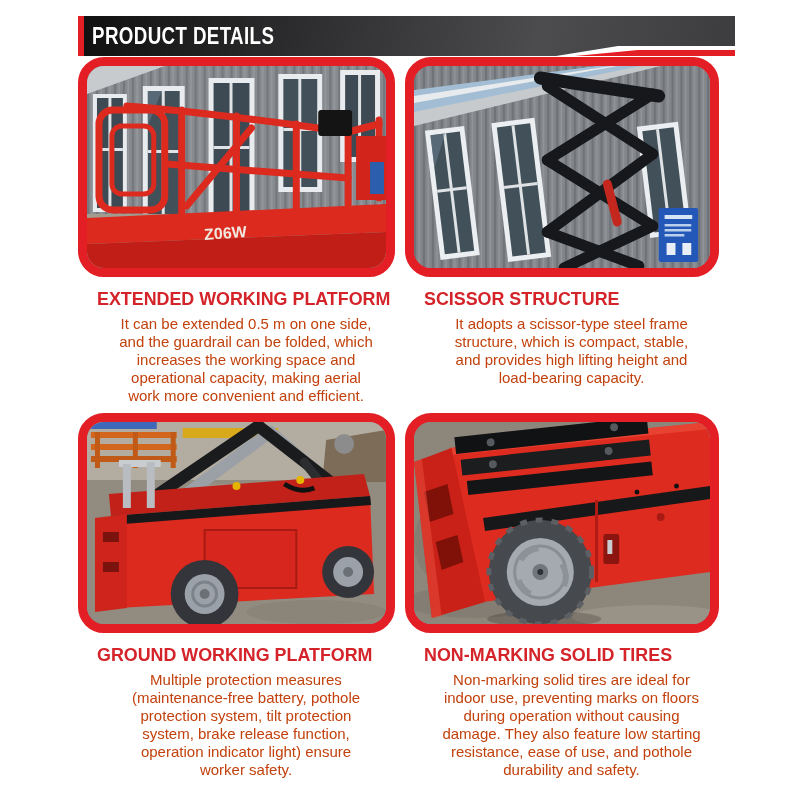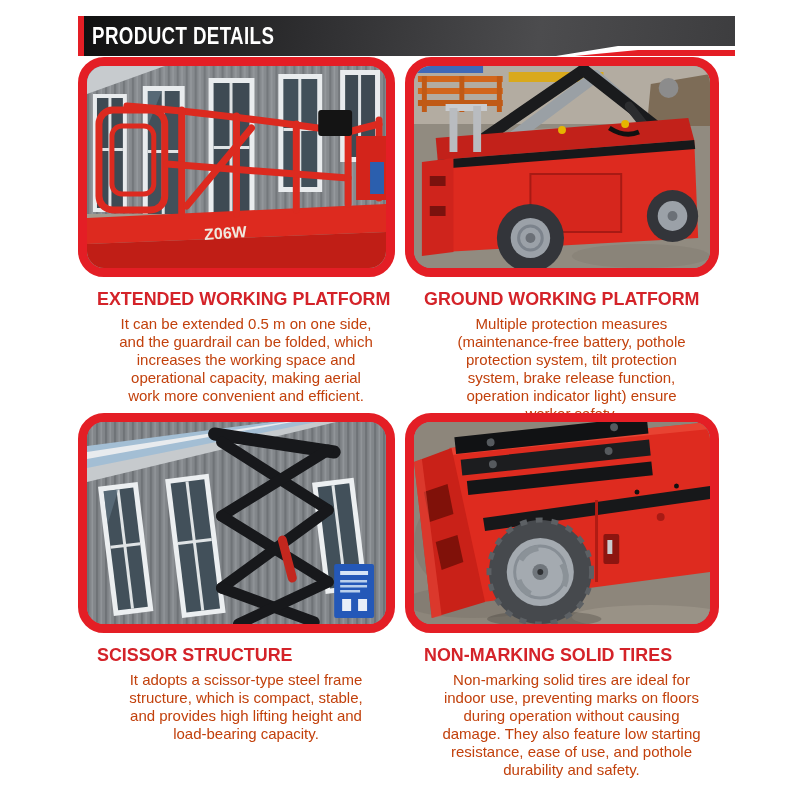--- a/index.html
+++ b/index.html
@@ -108,89 +108,20 @@
         <rect x="270" y="70" width="30" height="64" fill="#d3241b"></rect>
         <rect x="284" y="96" width="14" height="32" fill="#2b5fae"></rect>
       </svg>
     </div>
     <div class="sec-title">EXTENDED WORKING PLATFORM</div>
     <div class="sec-body">It can be extended 0.5 m on one side,
 and the guardrail can be folded, which
 increases the working space and
 operational capacity, making aerial
 work more convenient and efficient.</div>
-  </div>
-
-  <div class="cell">
-    <div class="photo-card">
-      <svg viewBox="0 0 300 202" preserveAspectRatio="none">
-        <rect width="300" height="70" fill="#b3aca1"></rect>
-        <rect x="0" y="58" width="300" height="144" fill="#918b80"></rect>
-        <ellipse cx="60" cy="120" rx="50" ry="14" fill="#6e685f" opacity=".18"></ellipse>
-        <ellipse cx="230" cy="190" rx="70" ry="12" fill="#6e685f" opacity=".2"></ellipse>
-        <ellipse cx="150" cy="70" rx="60" ry="8" fill="#b6b0a5" opacity=".35"></ellipse>
-
-        <g>
-          <rect x="0" y="0" width="70" height="7" fill="#3f68b8"></rect>
-          <rect x="96" y="6" width="96" height="10" fill="#d9a91c"></rect>
-          <rect x="4" y="10" width="86" height="6" fill="#d2661c"></rect>
-          <rect x="4" y="22" width="86" height="6" fill="#d2661c"></rect>
-          <rect x="4" y="34" width="86" height="6" fill="#c05a16"></rect>
-          <rect x="8" y="10" width="5" height="36" fill="#c05a16"></rect>
-          <rect x="46" y="10" width="5" height="36" fill="#c05a16"></rect>
-          <rect x="84" y="10" width="5" height="36" fill="#c05a16"></rect>
-          <polygon points="240,18 300,8 300,60 236,60" fill="#7d6c57"></polygon>
-          <circle cx="258" cy="22" r="10" fill="#8c8c8c"></circle>
-        </g>
-
-        <g stroke-linecap="round" fill="none">
-          <path d="M86,82 L184,10" stroke="#9aa0a5" stroke-width="12"></path>
-          <path d="M184,10 L256,72" stroke="#9aa0a5" stroke-width="12"></path>
-          <path d="M66,76 L172,4" stroke="#1a1b1d" stroke-width="12"></path>
-          <path d="M172,4 L252,66" stroke="#1a1b1d" stroke-width="12"></path>
-          <path d="M218,40 L242,70" stroke="#2c2d2f" stroke-width="9"></path>
-        </g>
-
-        <g>
-          <polygon points="22,72 278,52 284,74 24,94" fill="#c2211a"></polygon>
-          <polygon points="24,94 284,74 288,172 30,186" fill="#dd2a1f"></polygon>
-          <polygon points="24,94 284,74 285,83 24,103" fill="#17181a"></polygon>
-          <rect x="118" y="108" width="92" height="58" fill="#d6261d" stroke="#a81a14" stroke-width="2"></rect>
-          <circle cx="150" cy="64" r="4" fill="#e6b400"></circle>
-          <circle cx="214" cy="58" r="4" fill="#e6b400"></circle>
-          <path d="M198,62 q16,10 30,4" stroke="#111" stroke-width="5" fill="none"></path>
-        </g>
-
-        <g>
-          <rect x="32" y="38" width="42" height="7" fill="#c9ccd0"></rect>
-          <rect x="36" y="42" width="8" height="44" fill="#b9bcc0"></rect>
-          <rect x="60" y="40" width="8" height="46" fill="#b9bcc0"></rect>
-          <polygon points="8,96 40,92 40,186 8,190" fill="#cf241c"></polygon>
-          <rect x="16" y="110" width="16" height="10" fill="#7a120e"></rect>
-          <rect x="16" y="140" width="16" height="10" fill="#7a120e"></rect>
-        </g>
-
-        <g>
-          <circle cx="118" cy="172" r="34" fill="#33353a"></circle>
-          <circle cx="118" cy="172" r="20" fill="#9ba1a8"></circle>
-          <circle cx="118" cy="172" r="12" fill="none" stroke="#7c838c" stroke-width="3"></circle>
-          <circle cx="118" cy="172" r="5" fill="#6b7077"></circle>
-          <circle cx="262" cy="150" r="26" fill="#33353a"></circle>
-          <circle cx="262" cy="150" r="15" fill="#9ba1a8"></circle>
-          <circle cx="262" cy="150" r="5" fill="#6b7077"></circle>
-        </g>
-      </svg>
-    </div>
-    <div class="sec-title">GROUND WORKING PLATFORM</div>
-    <div class="sec-body">Multiple protection measures
-(maintenance-free battery, pothole
-protection system, tilt protection
-system, brake release function,
-operation indicator light) ensure
-worker safety.</div>
   </div>
 
   <div class="cell">
     <div class="photo-card">
       <svg viewBox="0 0 300 202" preserveAspectRatio="none">
         <defs>
           <pattern id="cor2" width="9" height="10" patternUnits="userSpaceOnUse">
             <rect width="9" height="10" fill="#82868a"></rect>
             <rect width="2.2" height="10" fill="#6f7377"></rect>
             <rect x="4.5" width="1.6" height="10" fill="#92969a"></rect>
@@ -247,20 +178,89 @@
     <div class="sec-title">SCISSOR STRUCTURE</div>
     <div class="sec-body">It adopts a scissor-type steel frame
 structure, which is compact, stable,
 and provides high lifting height and
 load-bearing capacity.</div>
   </div>
 
   <div class="cell">
     <div class="photo-card">
       <svg viewBox="0 0 300 202" preserveAspectRatio="none">
+        <rect width="300" height="70" fill="#b3aca1"></rect>
+        <rect x="0" y="58" width="300" height="144" fill="#918b80"></rect>
+        <ellipse cx="60" cy="120" rx="50" ry="14" fill="#6e685f" opacity=".18"></ellipse>
+        <ellipse cx="230" cy="190" rx="70" ry="12" fill="#6e685f" opacity=".2"></ellipse>
+        <ellipse cx="150" cy="70" rx="60" ry="8" fill="#b6b0a5" opacity=".35"></ellipse>
+
+        <g>
+          <rect x="0" y="0" width="70" height="7" fill="#3f68b8"></rect>
+          <rect x="96" y="6" width="96" height="10" fill="#d9a91c"></rect>
+          <rect x="4" y="10" width="86" height="6" fill="#d2661c"></rect>
+          <rect x="4" y="22" width="86" height="6" fill="#d2661c"></rect>
+          <rect x="4" y="34" width="86" height="6" fill="#c05a16"></rect>
+          <rect x="8" y="10" width="5" height="36" fill="#c05a16"></rect>
+          <rect x="46" y="10" width="5" height="36" fill="#c05a16"></rect>
+          <rect x="84" y="10" width="5" height="36" fill="#c05a16"></rect>
+          <polygon points="240,18 300,8 300,60 236,60" fill="#7d6c57"></polygon>
+          <circle cx="258" cy="22" r="10" fill="#8c8c8c"></circle>
+        </g>
+
+        <g stroke-linecap="round" fill="none">
+          <path d="M86,82 L184,10" stroke="#9aa0a5" stroke-width="12"></path>
+          <path d="M184,10 L256,72" stroke="#9aa0a5" stroke-width="12"></path>
+          <path d="M66,76 L172,4" stroke="#1a1b1d" stroke-width="12"></path>
+          <path d="M172,4 L252,66" stroke="#1a1b1d" stroke-width="12"></path>
+          <path d="M218,40 L242,70" stroke="#2c2d2f" stroke-width="9"></path>
+        </g>
+
+        <g>
+          <polygon points="22,72 278,52 284,74 24,94" fill="#c2211a"></polygon>
+          <polygon points="24,94 284,74 288,172 30,186" fill="#dd2a1f"></polygon>
+          <polygon points="24,94 284,74 285,83 24,103" fill="#17181a"></polygon>
+          <rect x="118" y="108" width="92" height="58" fill="#d6261d" stroke="#a81a14" stroke-width="2"></rect>
+          <circle cx="150" cy="64" r="4" fill="#e6b400"></circle>
+          <circle cx="214" cy="58" r="4" fill="#e6b400"></circle>
+          <path d="M198,62 q16,10 30,4" stroke="#111" stroke-width="5" fill="none"></path>
+        </g>
+
+        <g>
+          <rect x="32" y="38" width="42" height="7" fill="#c9ccd0"></rect>
+          <rect x="36" y="42" width="8" height="44" fill="#b9bcc0"></rect>
+          <rect x="60" y="40" width="8" height="46" fill="#b9bcc0"></rect>
+          <polygon points="8,96 40,92 40,186 8,190" fill="#cf241c"></polygon>
+          <rect x="16" y="110" width="16" height="10" fill="#7a120e"></rect>
+          <rect x="16" y="140" width="16" height="10" fill="#7a120e"></rect>
+        </g>
+
+        <g>
+          <circle cx="118" cy="172" r="34" fill="#33353a"></circle>
+          <circle cx="118" cy="172" r="20" fill="#9ba1a8"></circle>
+          <circle cx="118" cy="172" r="12" fill="none" stroke="#7c838c" stroke-width="3"></circle>
+          <circle cx="118" cy="172" r="5" fill="#6b7077"></circle>
+          <circle cx="262" cy="150" r="26" fill="#33353a"></circle>
+          <circle cx="262" cy="150" r="15" fill="#9ba1a8"></circle>
+          <circle cx="262" cy="150" r="5" fill="#6b7077"></circle>
+        </g>
+      </svg>
+    </div>
+    <div class="sec-title">GROUND WORKING PLATFORM</div>
+    <div class="sec-body">Multiple protection measures
+(maintenance-free battery, pothole
+protection system, tilt protection
+system, brake release function,
+operation indicator light) ensure
+worker safety.</div>
+  </div>
+
+  <div class="cell">
+    <div class="photo-card">
+      <svg viewBox="0 0 300 202" preserveAspectRatio="none">
         <rect width="300" height="202" fill="#8d867b"></rect>
         <ellipse cx="60" cy="180" rx="70" ry="16" fill="#6f695f" opacity=".3"></ellipse>
         <ellipse cx="240" cy="195" rx="80" ry="12" fill="#a59e92" opacity=".5"></ellipse>
         <ellipse cx="30" cy="120" rx="30" ry="40" fill="#7a736a" opacity=".4"></ellipse>
 
         <g>
           <polygon points="36,26 300,0 300,150 70,180" fill="#de2b1f"></polygon>
           <polygon points="36,26 300,0 300,7 38,33" fill="#ef5340" opacity=".6"></polygon>
           <polygon points="70,96 300,64 300,77 72,109" fill="#17181a"></polygon>
           <line x1="185" y1="78" x2="185" y2="160" stroke="#b01c14" stroke-width="3"></line>

